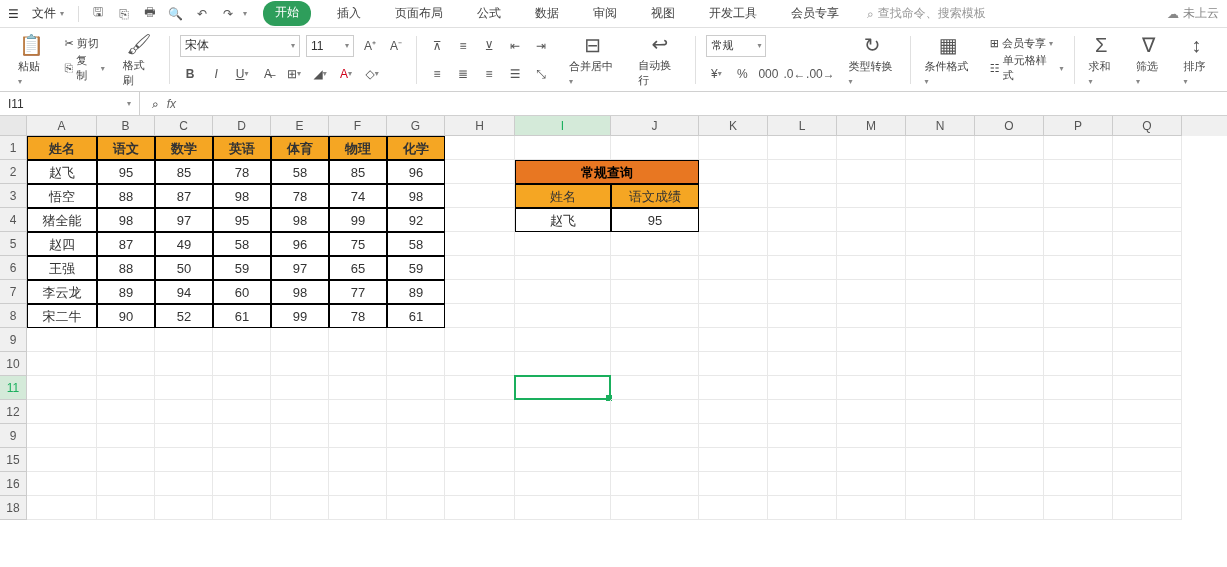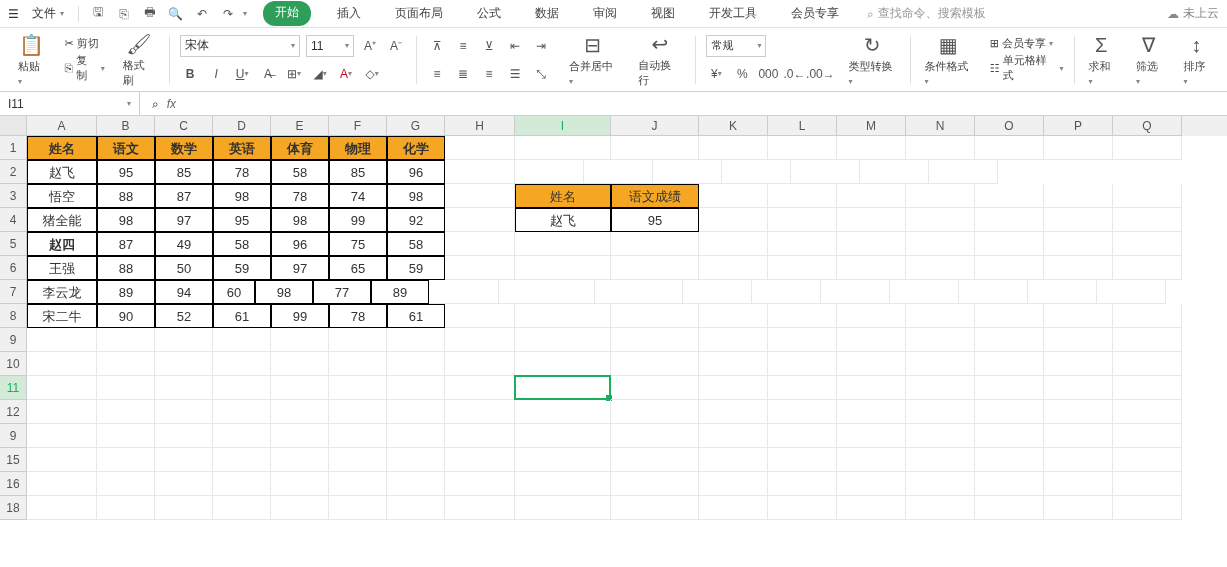--- a/index.html
+++ b/index.html
@@ -297,20 +297,21 @@
       <div class="row">
         <div class="rh">2</div>
         <div class="cell bd" style="width: 70px;">赵飞</div>
         <div class="cell bd" style="width: 58px;">95</div>
         <div class="cell bd" style="width: 58px;">85</div>
         <div class="cell bd" style="width: 58px;">78</div>
         <div class="cell bd" style="width: 58px;">58</div>
         <div class="cell bd" style="width: 58px;">85</div>
         <div class="cell bd" style="width: 58px;">96</div>
         <div class="cell" style="width: 70px;"></div>
+        <div class="cell bd qtitle" style="width: 184px;">常规查询</div>
         <div class="cell" style="width: 69px;"></div>
         <div class="cell" style="width: 69px;"></div>
         <div class="cell" style="width: 69px;"></div>
         <div class="cell" style="width: 69px;"></div>
         <div class="cell" style="width: 69px;"></div>
         <div class="cell" style="width: 69px;"></div>
         <div class="cell" style="width: 69px;"></div>
       </div>
       <div class="row">
         <div class="rh">3</div>
@@ -347,21 +348,21 @@
         <div class="cell" style="width: 69px;"></div>
         <div class="cell" style="width: 69px;"></div>
         <div class="cell" style="width: 69px;"></div>
         <div class="cell" style="width: 69px;"></div>
         <div class="cell" style="width: 69px;"></div>
         <div class="cell" style="width: 69px;"></div>
         <div class="cell" style="width: 69px;"></div>
       </div>
       <div class="row">
         <div class="rh">5</div>
-        <div class="cell bd" style="width: 70px; font-weight: bold;">赵四</div>
+        <div class="cell bd" style="width: 70px;">赵四</div>
         <div class="cell bd" style="width: 58px;">87</div>
         <div class="cell bd" style="width: 58px;">49</div>
         <div class="cell bd" style="width: 58px;">58</div>
         <div class="cell bd" style="width: 58px;">96</div>
         <div class="cell bd" style="width: 58px;">75</div>
         <div class="cell bd" style="width: 58px;">58</div>
         <div class="cell" style="width: 70px;"></div>
         <div class="cell" style="width: 96px;"></div>
         <div class="cell" style="width: 88px;"></div>
         <div class="cell" style="width: 69px;"></div>
@@ -390,21 +391,21 @@
         <div class="cell" style="width: 69px;"></div>
         <div class="cell" style="width: 69px;"></div>
         <div class="cell" style="width: 69px;"></div>
         <div class="cell" style="width: 69px;"></div>
       </div>
       <div class="row">
         <div class="rh">7</div>
         <div class="cell bd" style="width: 70px;">李云龙</div>
         <div class="cell bd" style="width: 58px;">89</div>
         <div class="cell bd" style="width: 58px;">94</div>
-        <div class="cell bd" style="width: 42px;">60</div>
+        <div class="cell bd" style="width: 58px;">60</div>
         <div class="cell bd" style="width: 58px;">98</div>
         <div class="cell bd" style="width: 58px;">77</div>
         <div class="cell bd" style="width: 58px;">89</div>
         <div class="cell" style="width: 70px;"></div>
         <div class="cell" style="width: 96px;"></div>
         <div class="cell" style="width: 88px;"></div>
         <div class="cell" style="width: 69px;"></div>
         <div class="cell" style="width: 69px;"></div>
         <div class="cell" style="width: 69px;"></div>
         <div class="cell" style="width: 69px;"></div>

